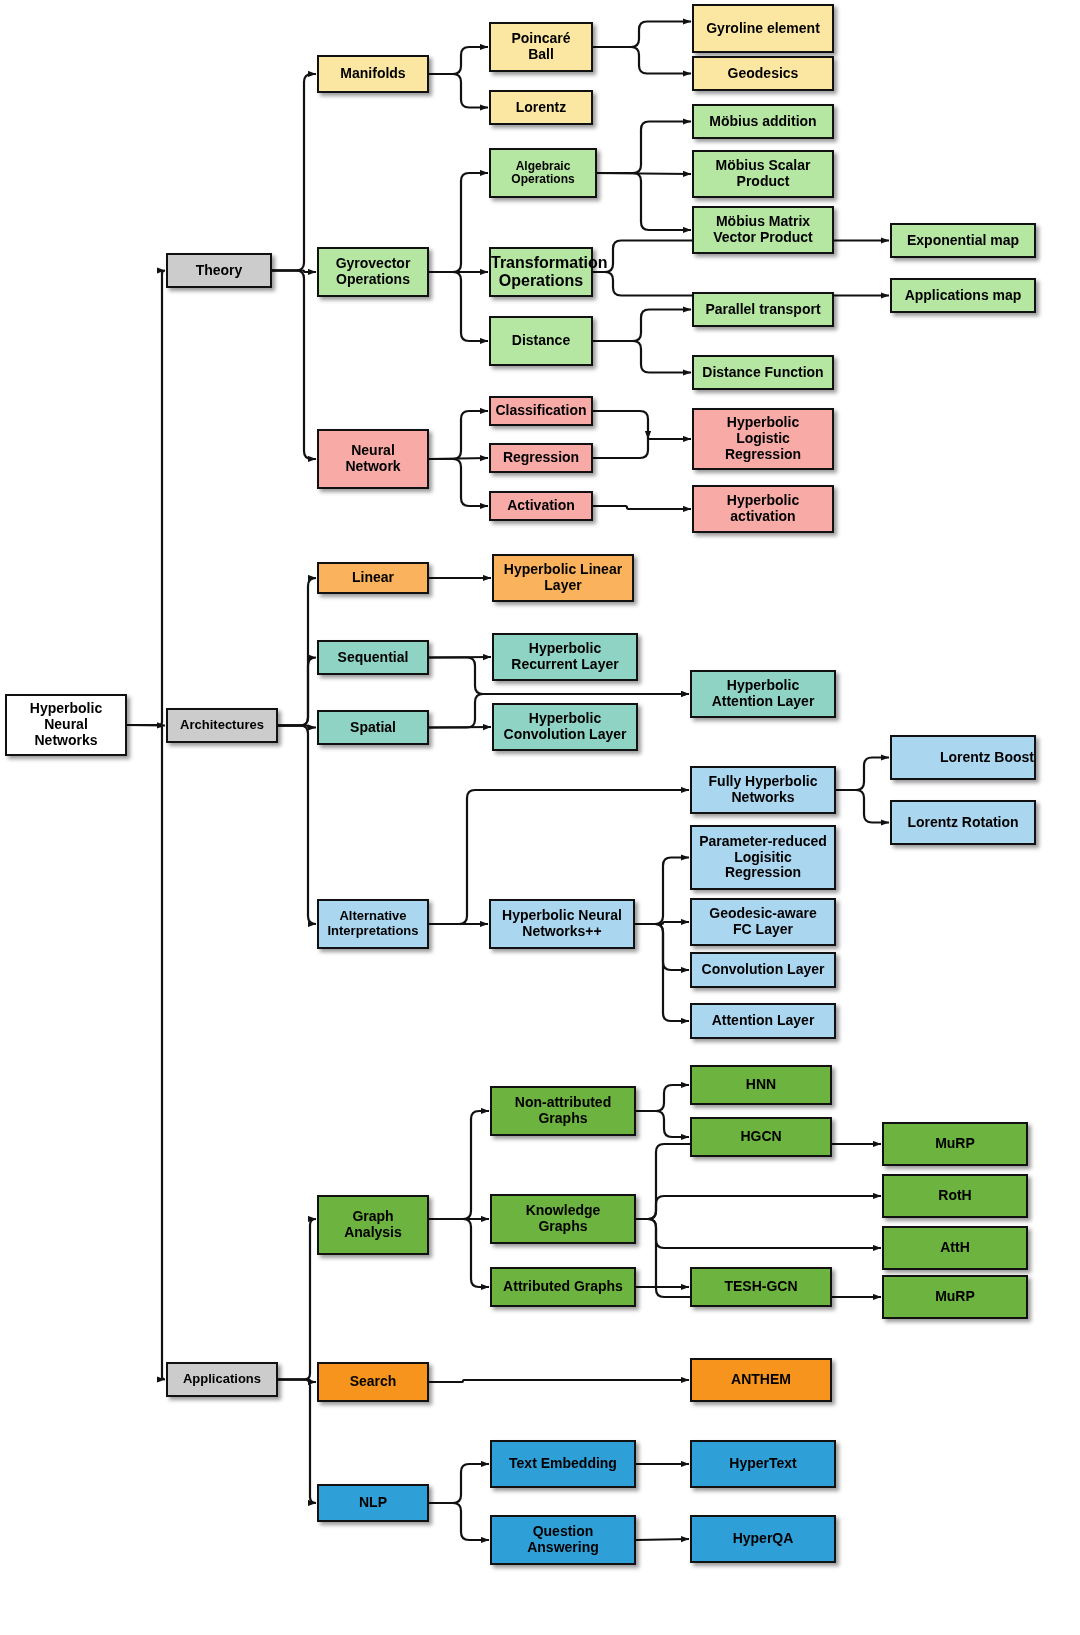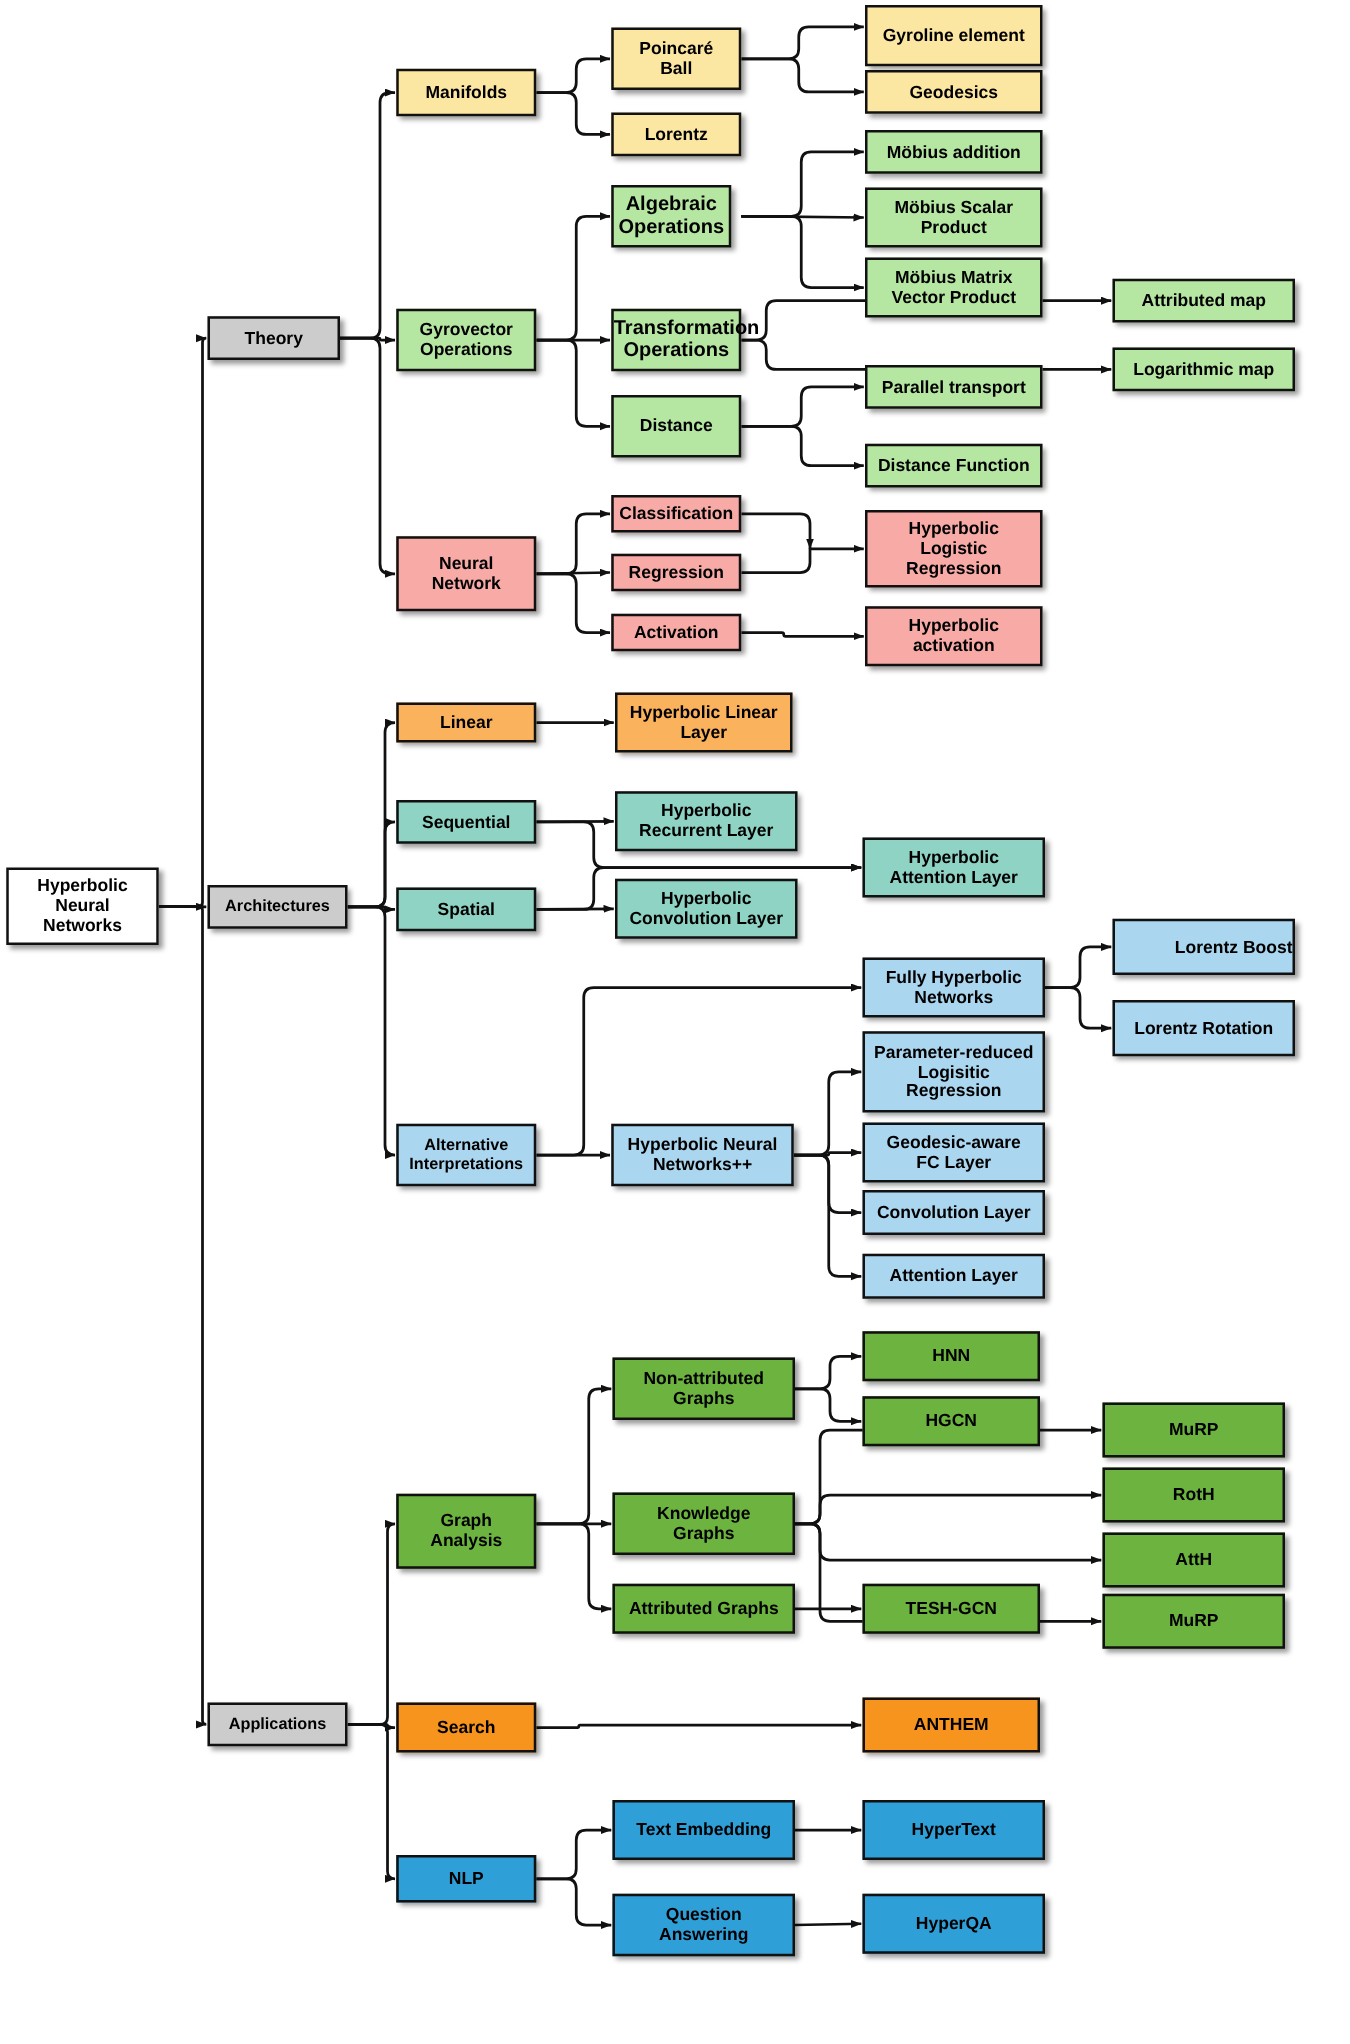--- a/index.html
+++ b/index.html
@@ -119,21 +119,21 @@
     </div>
     <div class="node" style="left: 692px; top: 4px; width: 142px; height: 49px; background: rgb(252, 231, 162); font-size: 14px; align-items: center;">
       <span>Gyroline element</span>
     </div>
     <div class="node" style="left: 692px; top: 56px; width: 142px; height: 35px; background: rgb(252, 231, 162); font-size: 14px;">
       <span>Geodesics</span>
     </div>
     <div class="node" style="left: 317px; top: 247px; width: 112px; height: 50px; background: rgb(181, 230, 162); font-size: 14px;">
       <span>Gyrovector<br>Operations</span>
     </div>
-    <div class="node" style="left: 489px; top: 148px; width: 96px; height: 50px; background: rgb(181, 230, 162); font-size: 16px;">
+    <div class="node" style="left: 489px; top: 148px; width: 108px; height: 50px; background: rgb(181, 230, 162); font-size: 12px;">
       <span>Algebraic<br>Operations</span>
     </div>
     <div class="node" style="left: 489px; top: 247px; width: 104px; height: 50px; background: rgb(181, 230, 162); font-size: 16px;">
       <span>Transformation<br>Operations</span>
     </div>
     <div class="node" style="left: 489px; top: 316px; width: 104px; height: 50px; background: rgb(181, 230, 162); font-size: 14px;">
       <span>Distance</span>
     </div>
     <div class="node" style="left: 692px; top: 104px; width: 142px; height: 35px; background: rgb(181, 230, 162); font-size: 14px;">
       <span>Möbius addition</span>
@@ -144,24 +144,24 @@
     <div class="node" style="left: 692px; top: 206px; width: 142px; height: 48px; background: rgb(181, 230, 162); font-size: 14px;">
       <span>Möbius Matrix<br>Vector Product</span>
     </div>
     <div class="node" style="left: 692px; top: 292px; width: 142px; height: 35px; background: rgb(181, 230, 162); font-size: 14px;">
       <span>Parallel transport</span>
     </div>
     <div class="node" style="left: 692px; top: 355px; width: 142px; height: 35px; background: rgb(181, 230, 162); font-size: 14px;">
       <span>Distance Function</span>
     </div>
     <div class="node" style="left: 890px; top: 223px; width: 146px; height: 35px; background: rgb(181, 230, 162); font-size: 14px;">
-      <span>Attributed map</span>
+      <span>Exponential map</span>
     </div>
     <div class="node" style="left: 890px; top: 278px; width: 146px; height: 35px; background: rgb(181, 230, 162); font-size: 14px;">
-      <span>Logarithmic map</span>
+      <span>Applications map</span>
     </div>
     <div class="node" style="left: 317px; top: 429px; width: 112px; height: 60px; background: rgb(247, 170, 166); font-size: 14px;">
       <span>Neural<br>Network</span>
     </div>
     <div class="node" style="left: 489px; top: 396px; width: 104px; height: 30px; background: rgb(247, 170, 166); font-size: 14px;">
       <span>Classification</span>
     </div>
     <div class="node" style="left: 489px; top: 443px; width: 104px; height: 30px; background: rgb(247, 170, 166); font-size: 14px;">
       <span>Regression</span>
     </div>

